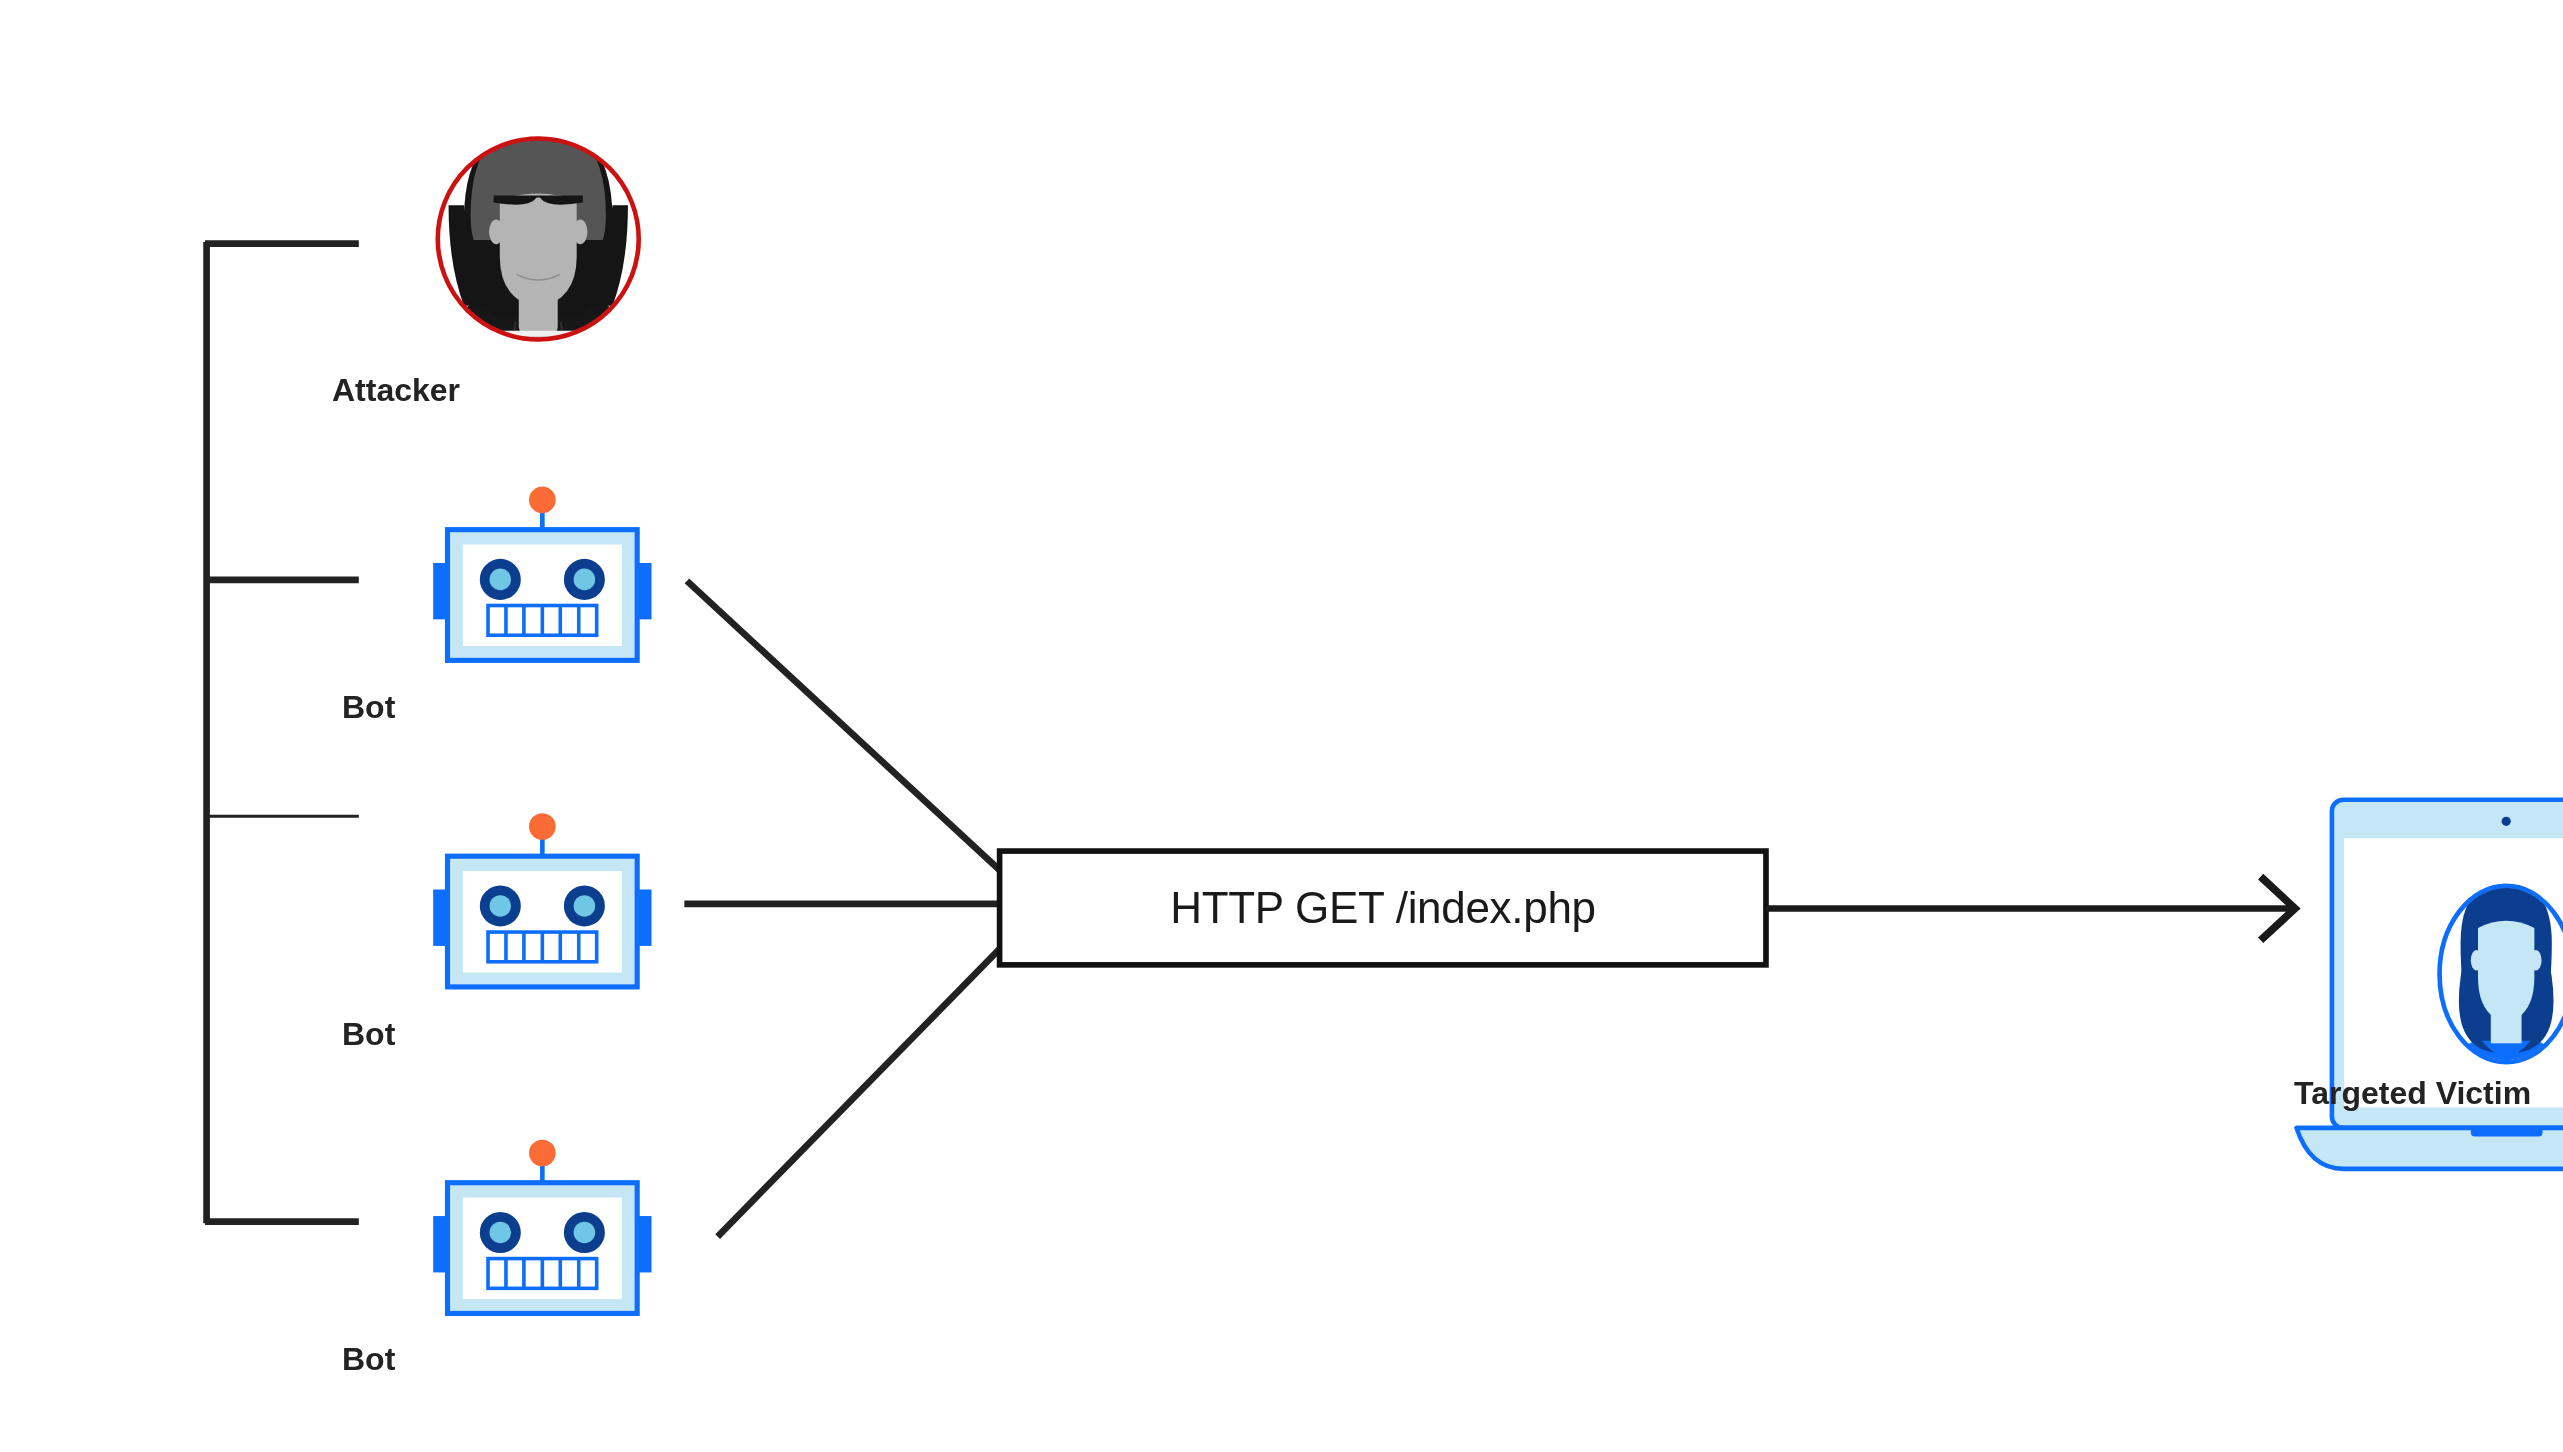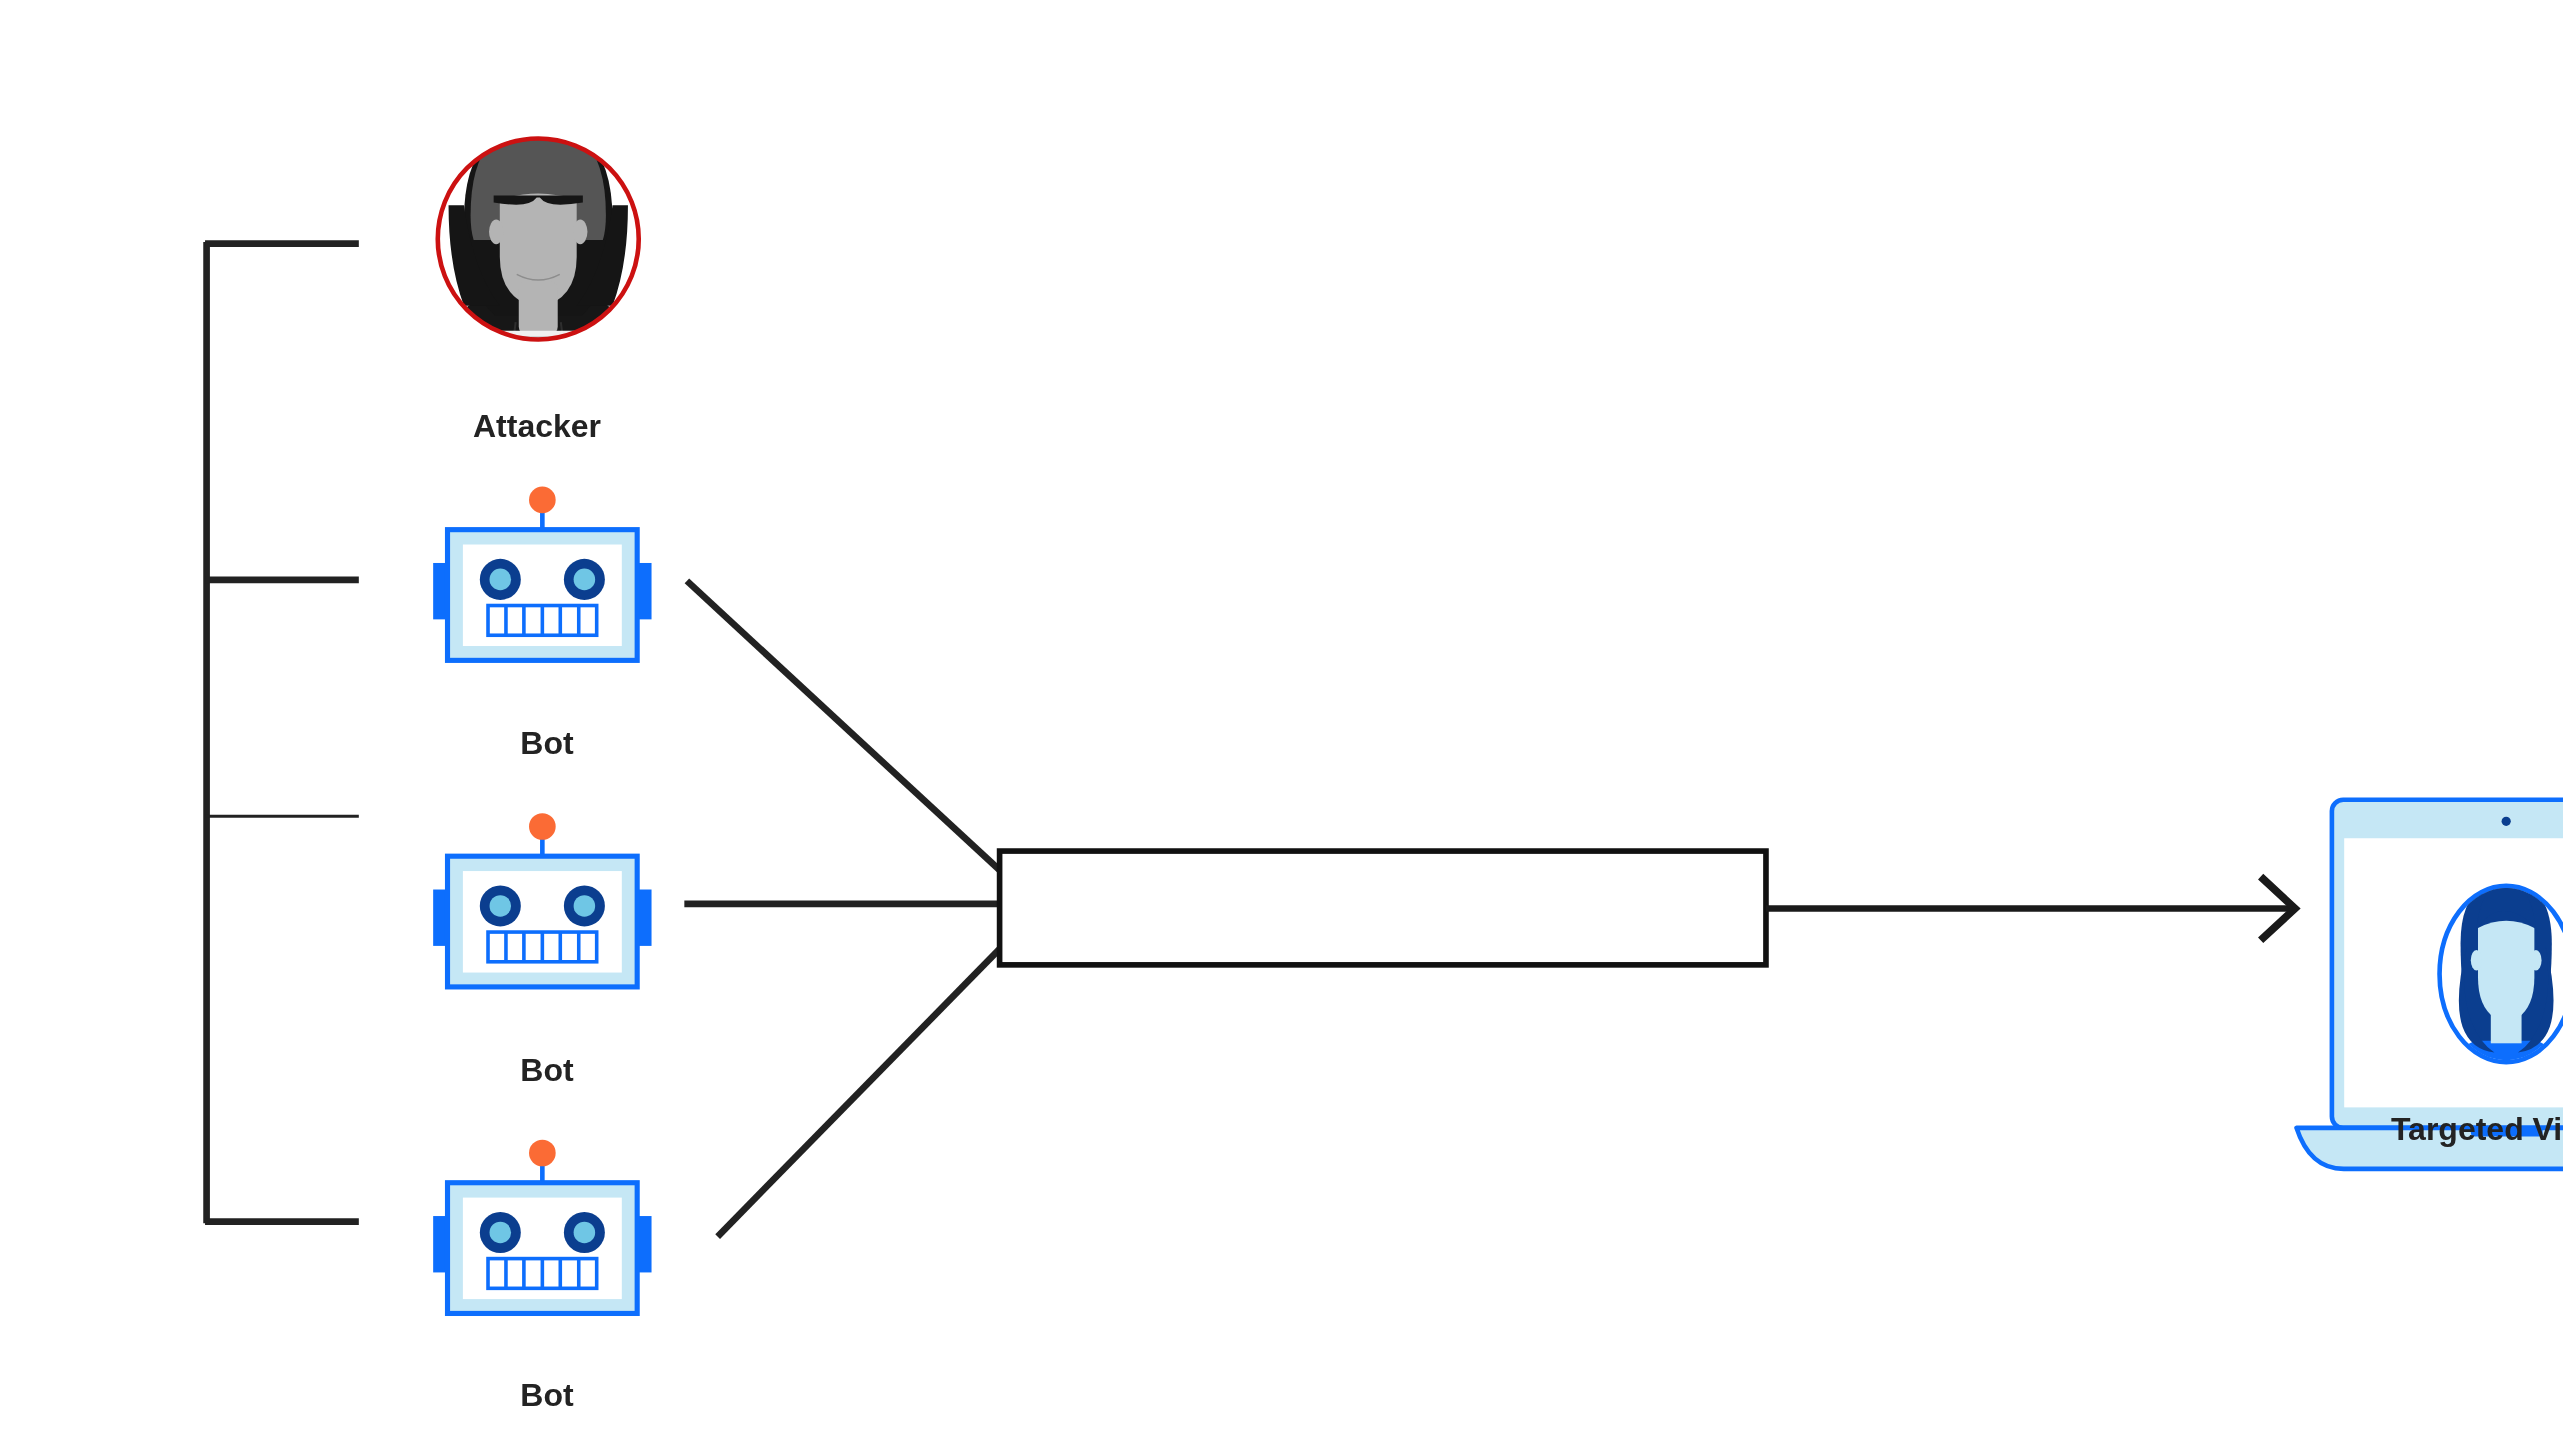--- a/index.html
+++ b/index.html
@@ -17,27 +17,26 @@
   }
   #diagram-svg {
     position: absolute;
     left: 0;
     top: 0;
     width: 2905px;
     height: 1453px;
   }
   .node-label {
     position: absolute;
-    text-align: center;
+    text-align: left;
     font-family: "Liberation Sans", sans-serif;
     font-weight: 700;
     color: #232323;
     white-space: nowrap;
     line-height: 1;
-    margin-top: 36px;
   }
   .label-attacker { left: 332px; top: 374px;  width: 410px; font-size: 32px; }
   .label-bot1     { left: 342px; top: 691px; width: 410px; font-size: 32px; }
   .label-bot2     { left: 342px; top: 1018px; width: 410px; font-size: 32px; }
   .label-bot3     { left: 342px; top: 1343px; width: 410px; font-size: 32px; }
   .label-victim   { left: 2294px; top: 1077px; width: 431px; font-size: 32px; }
   .box-text {
     position: absolute;
     left: 1000px;
     top: 851px;
@@ -221,17 +220,18 @@
   </svg>
 
   <div class="node-label label-attacker">Attacker</div>
 
   <div class="node-label label-bot1">Bot</div>
 
   <div class="node-label label-bot2">Bot</div>
 
   <div class="node-label label-bot3">Bot</div>
 
+  <div class="box-text">HTTP GET /index.php</div>
 
   <div class="node-label label-victim">Targeted Victim</div>
 
 </div>
 
 
 </body></html>

